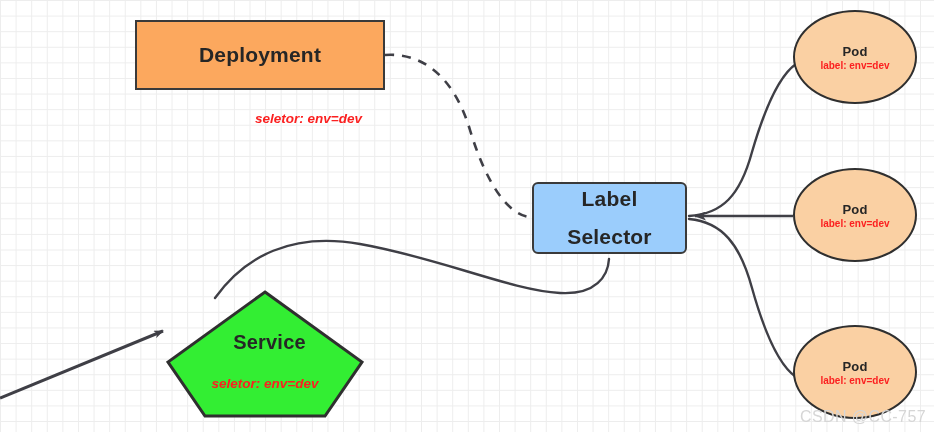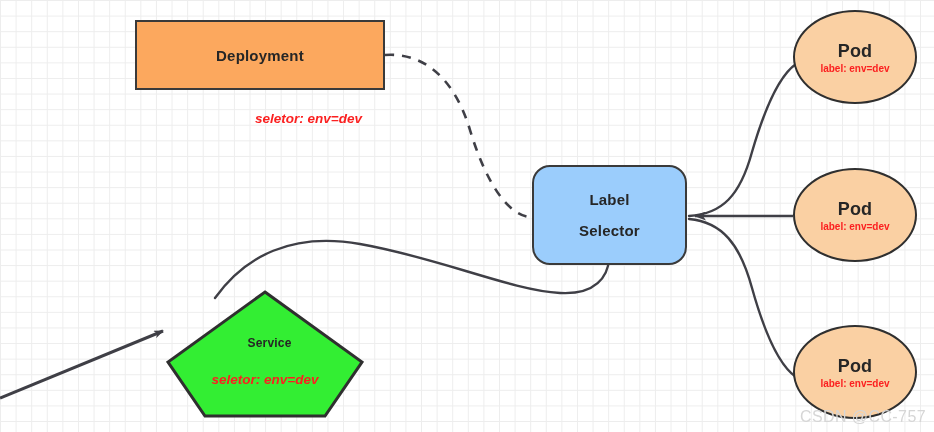--- a/index.html
+++ b/index.html
@@ -29,21 +29,21 @@
   .node {
     position: absolute;
     box-sizing: border-box;
     display: flex;
     flex-direction: column;
     align-items: center;
     justify-content: center;
   }
   .node-title {
     font-weight: bold;
-    font-size: 15px;
+    font-size: 21px;
     color: #262626;
     letter-spacing: .2px;
     white-space: nowrap;
   }
   .node-sub-red {
     font-weight: bold;
     font-size: 13.5px;
     color: #fb2020;
     white-space: nowrap;
   }
@@ -52,41 +52,41 @@
     left: 135px;
     top: 20px;
     width: 250px;
     height: 70px;
     background: #fca85e;
     border: 2px solid #3a3a3a;
   }
   
   #label-selector {
     left: 532px;
-    top: 165px;
+    top: 182px;
     width: 155px;
-    height: 100px;
+    height: 72px;
     background: #9bcdfc;
     border: 2px solid #3a3a3a;
-    border-radius: 18px;
+    border-radius: 6px;
     gap: 14px;
   }
   
   .pod {
     width: 124px;
     height: 94px;
     background: #fad0a3;
     border: 2px solid #2f2f2f;
     border-radius: 50%;
     gap: 1px;
   }
   #pod-1 { left: 793px; top: 10px; }
   #pod-2 { left: 793px; top: 168px; }
   #pod-3 { left: 793px; top: 325px; }
-  .pod .node-title { font-size: 18px; }
+  .pod .node-title { font-size: 13px; }
   .pod .node-sub-red { font-size: 10px; }
 
   
   #service {
     left: 165px;
     top: 290px;
     width: 200px;
     height: 128px;
     gap: 22px;
     padding-top: 14px;
@@ -95,21 +95,21 @@
     position: absolute;
     left: 0; top: 0;
     width: 200px;
     height: 128px;
   }
   #service .node-title,
   #service .node-sub-red {
     position: relative;
     z-index: 2;
   }
-  #service .node-title { font-size: 12px; margin-left: 9px; }
+  #service .node-title { font-size: 20px; margin-left: 9px; }
   #service .node-sub-red {
     font-style: italic;
     font-size: 13.5px;
   }
   
   #deployment-selector-label {
     position: absolute;
     left: 255px;
     top: 111px;
     font-weight: bold;

